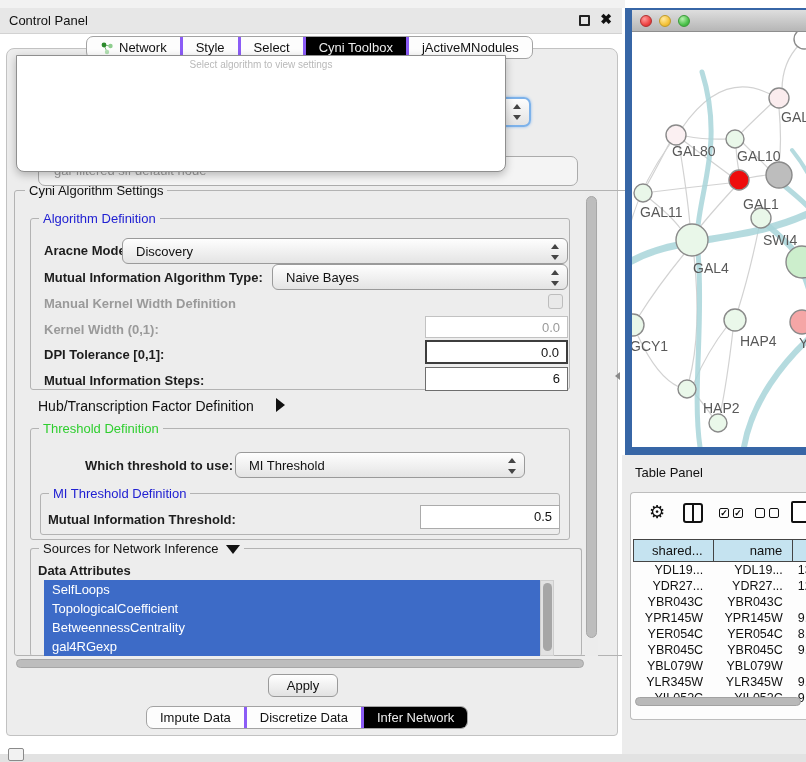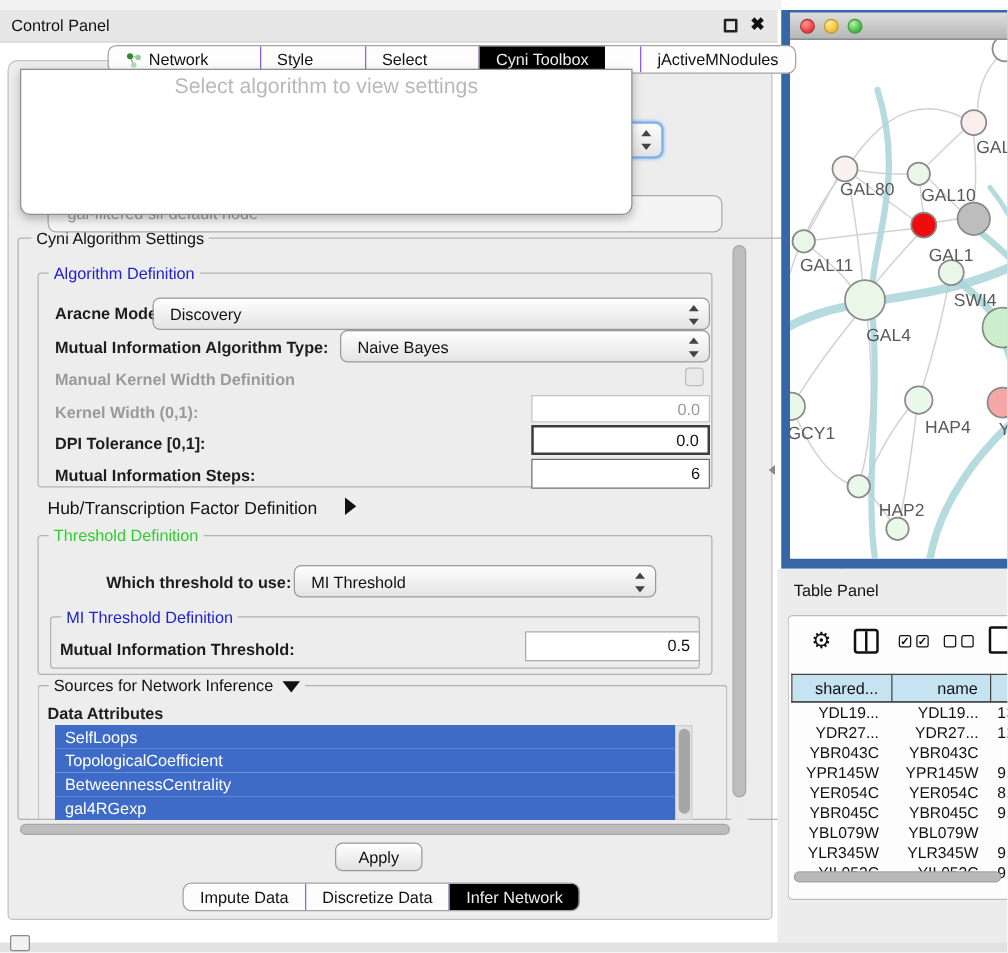--- a/index.html
+++ b/index.html
@@ -14,30 +14,30 @@
   #cp-title { position:absolute; left:9px; top:5px; font-size:13px; color:#111; }
   #float-ic { position:absolute; right:32px; top:7px; width:11px; height:11px; border:2px solid #222; border-radius:1px; }
   #close-ic { position:absolute; right:10px; top:3px; font-size:14px; font-weight:bold; color:#111; }
   #cp-body { position:absolute; left:6px; top:48px; width:612px; height:688px; background:#ededed;
     border:1px solid #c2c2c2; border-radius:8px 8px 4px 4px; }
 
   
   .tabstrip { position:absolute; display:flex; background:#fdfdfd; border:1px solid #a3a3a3;
     border-radius:7px; overflow:hidden; height:23px; z-index:6; }
   .tab { display:flex; align-items:center; gap:5px; padding:0 13px; font-size:13px; color:#111;
-    border-left:1px solid #8b5cf6; white-space:nowrap; }
+    border-left:3px solid #8b5cf6; white-space:nowrap; }
   .tab:first-child { border-left:none; }
   .tab.selected { background:#000000; color:#ececec; }
-  #top-tabs { left:86px; top:36px;gap:28px; }
+  #top-tabs { left:86px; top:36px; }
   #bottom-tabs { left:146px; top:706px; }
 
   
   #popup { position:absolute; left:16px; top:55px; width:490px; height:117px; background:#fff;
     border:1px solid #8f8f8f; border-radius:0 0 8px 8px; box-shadow:0 3px 8px rgba(0,0,0,.25); z-index:10; }
-  #popup-ph { text-align:center; color:#b9b9b9; font-size:17px; padding-top:3px; height:18px; }
+  #popup-ph { text-align:center; color:#b9b9b9; font-size:10px; padding-top:3px; height:18px; }
   .popup-item { font-size:13px; color:#111; padding:1px 0 1px 5px; height:16px; line-height:14px; }
   .popup-item.bold { font-weight:bold; }
 
   
   #blue-combo { position:absolute; left:455px; top:97px; width:76px; height:30px; border:2px solid #7db2ea;
     box-shadow:0 0 3px #8cbcf0; border-radius:7px; background:linear-gradient(#fdfdfd,#e3e3e3); z-index:5; }
   #gal-combo { position:absolute; left:38px; top:156px; width:540px; height:30px; border:1px solid #ababab;
     border-radius:7px; background:#f4f4f4; z-index:5; font-size:13px; color:#9b9b9b; line-height:28px; padding-left:15px; }
 
   

